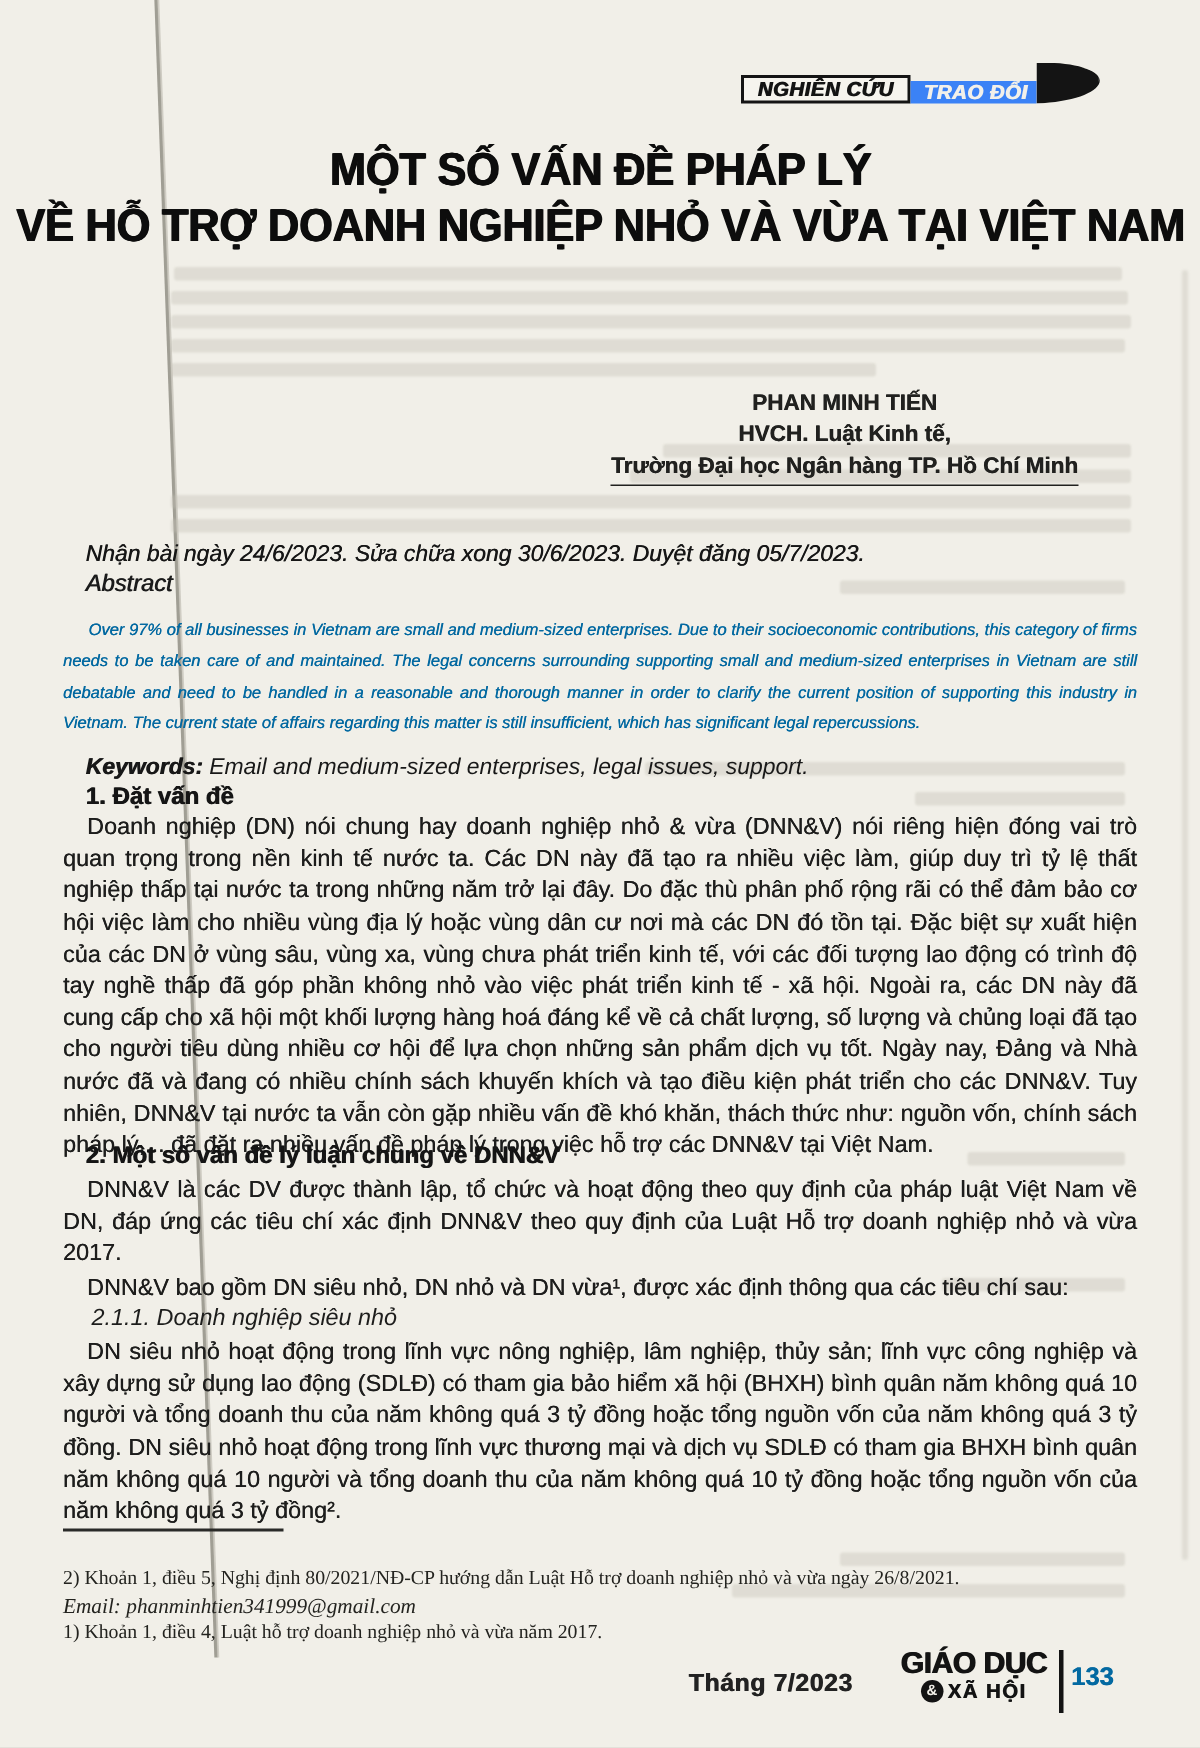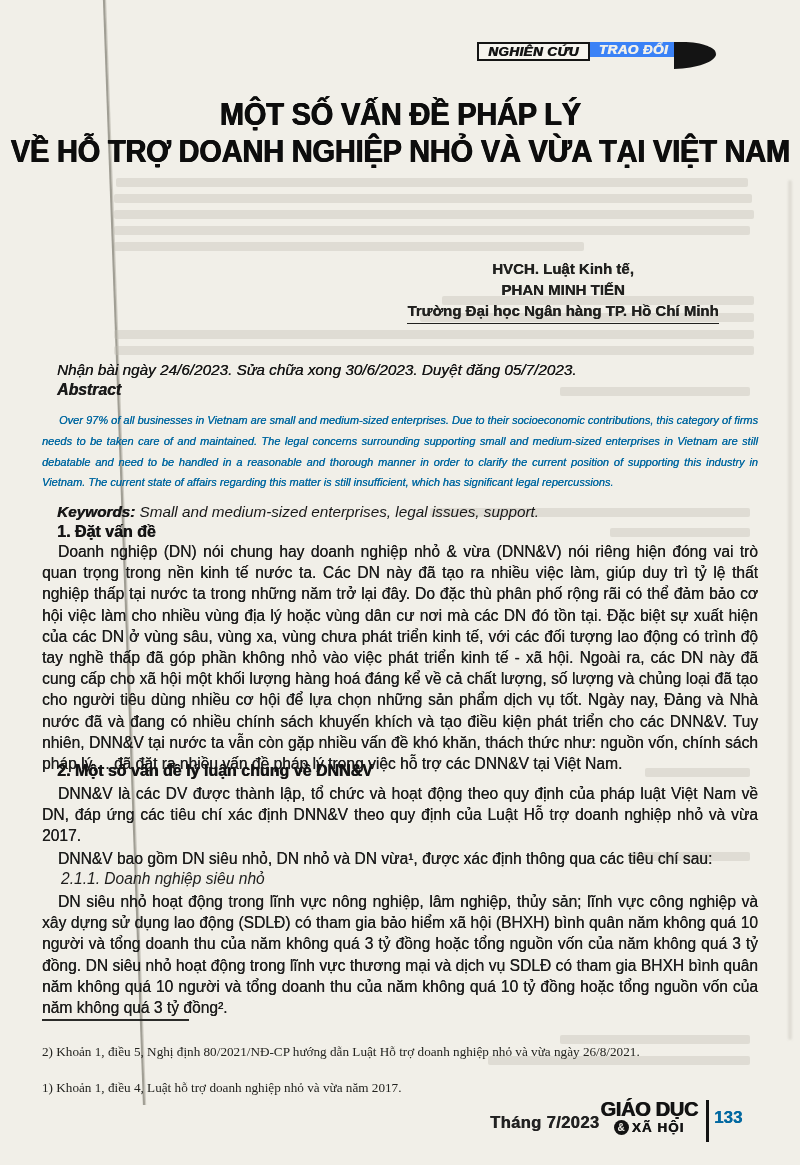--- a/index.html
+++ b/index.html
@@ -3,21 +3,21 @@
 <meta charset="utf-8">
 <style>
   html,body{margin:0;padding:0;background:#d8d6d0;}
   .page{
     position:relative;width:800px;height:1165px;margin:0 auto;
     background:#f1efe8;overflow:hidden;
     font-family:"Liberation Sans", sans-serif;color:#1b1b1b;
   }
   .abs{position:absolute;}
   
-  .badge{top:42px;left:477px;display:flex;align-items:flex-start;height:27px;}
+  .badge{top:42px;left:494px;display:flex;align-items:flex-end;height:27px;}
   .badge-left{
     background:#f6f4ee;border:2.5px solid #141414;display:flex;align-items:center;
     padding:0 9px;font-size:13.5px;font-weight:700;font-style:italic;letter-spacing:.4px;
     color:#141414;text-shadow:.7px 0 0 currentColor;white-space:nowrap;
   }
   .badge-right{
     background:#3b82f6;color:#f2f0ea;display:flex;align-items:center;
     padding:0 6px 0 9px;font-size:13.5px;font-weight:700;font-style:italic;letter-spacing:.4px;
     text-shadow:.7px 0 0 currentColor;white-space:nowrap;
   }
@@ -31,36 +31,36 @@
   }
   
   .ghost{position:absolute;height:9px;background:#c2bfb4;opacity:.38;border-radius:2px;filter:blur(.7px);}
   .ghost.v{width:4px;filter:blur(1px);}
   
   .author{top:258px;left:386px;width:354px;text-align:center;color:#21211f;
     font-weight:700;font-size:15px;line-height:21px;text-shadow:.3px 0 0 currentColor;}
   .author .aff{display:inline-block;border-bottom:1.6px solid #21211f;padding-bottom:2px;}
   
   .meta{top:361px;left:57px;width:660px;font-style:italic;font-size:15.3px;color:#161616;text-shadow:.25px 0 0 currentColor;}
-  .abs-head{top:381px;left:57px;font-style:italic;font-weight:700;font-size:15.8px;text-shadow:.5px 0 0 currentColor;}
+  .abs-head{top:381px;left:57px;font-style:italic;font-weight:400;font-size:15.8px;text-shadow:.5px 0 0 currentColor;}
   .abs-text{top:410px;left:42px;width:716px;font-style:italic;font-size:11px;line-height:20.8px;
     text-align:justify;text-indent:17px;color:#0369a1;text-shadow:.2px 0 0 currentColor;}
   .keywords{top:503px;left:57px;width:700px;font-style:italic;font-size:15.3px;color:#181818;}
   .keywords b{font-weight:700;text-shadow:.45px 0 0 currentColor;}
   
   .h-num{font-weight:700;font-size:16px;color:#151515;text-shadow:.55px 0 0 currentColor;}
   .para{width:716px;left:42px;font-size:15.6px;line-height:21.2px;text-align:justify;
     text-indent:16px;color:#1d1d1c;text-shadow:.18px 0 0 currentColor;}
   .it{font-style:italic;}
   
   .fn-rule{top:1019px;left:42px;width:147px;height:2px;background:#2a2a28;}
   .footnote{left:42px;width:716px;font-family:"Liberation Serif", serif;font-size:13.2px;color:#23231f;}
   .email{top:1063px;left:42px;font-family:"Liberation Serif", serif;font-style:italic;font-size:14.2px;color:#23231f;}
   
-  .f-date{top:1113px;left:490px;font-size:16.5px;font-weight:700;letter-spacing:.4px;color:#222;
+  .f-date{top:1113px;left:459px;font-size:16.5px;font-weight:700;letter-spacing:.4px;color:#222;
     text-shadow:.5px 0 0 currentColor;}
   .f-logo{top:1099px;left:595px;width:108px;text-align:center;color:#131313;}
   .f-logo-top{font-size:20px;font-weight:700;letter-spacing:-.3px;line-height:20px;
     text-shadow:.8px 0 0 currentColor;text-align:center;}
   .f-logo-bottom{display:flex;align-items:center;justify-content:center;gap:3px;margin-top:1px;}
   .amp-circle{display:inline-flex;align-items:center;justify-content:center;width:15px;height:15px;
     border-radius:50%;background:#131313;color:#f1efe8;font-size:10px;font-weight:700;}
   .f-logo-bottom .txt{font-size:13.5px;font-weight:700;letter-spacing:1px;text-shadow:.5px 0 0 currentColor;}
   .f-divider{top:1100px;left:706px;width:2.5px;height:42px;background:#131313;}
   .f-page{top:1108px;left:714px;font-size:17px;font-weight:700;color:#0369a1;text-shadow:.4px 0 0 currentColor;}
@@ -102,46 +102,47 @@
       <path d="M30 3 C40 5 43 9 41 13 C44 9 41 4 30 3 Z" fill="#f1efe8" opacity="0.5"></path>
     </svg>
   </div>
 
   <div class="abs title">
     <div>MỘT SỐ VẤN ĐỀ PHÁP LÝ</div>
     <div>VỀ HỖ TRỢ DOANH NGHIỆP NHỎ VÀ VỪA TẠI VIỆT NAM</div>
   </div>
 
   <div class="abs author">
+    <div>PHAN MINH TIẾN</div>
     <div>HVCH. Luật Kinh tế,</div>
-    <div>PHAN MINH TIẾN</div>
     <div><span class="aff">Trường Đại học Ngân hàng TP. Hồ Chí Minh</span></div>
   </div>
 
   <div class="abs meta">Nhận bài ngày 24/6/2023. Sửa chữa xong 30/6/2023. Duyệt đăng 05/7/2023.</div>
 
   <div class="abs abs-head">Abstract</div>
   <div class="abs abs-text">Over 97% of all businesses in Vietnam are small and medium-sized enterprises. Due to their socioeconomic contributions, this category of firms needs to be taken care of and maintained. The legal concerns surrounding supporting small and medium-sized enterprises in Vietnam are still debatable and need to be handled in a reasonable and thorough manner in order to clarify the current position of supporting this industry in Vietnam. The current state of affairs regarding this matter is still insufficient, which has significant legal repercussions.</div>
 
-  <div class="abs keywords"><b>Keywords:</b><span> Small and medium-sized enterprises, legal issues, support.</span></div>
+  <div class="abs keywords"><b>Keywords:</b><span> Email and medium-sized enterprises, legal issues, support.</span></div>
 
   <div class="abs h-num" style="top:523px;left:57px;">1. Đặt vấn đề</div>
   <div class="abs para" style="top:541px;">Doanh nghiệp (DN) nói chung hay doanh nghiệp nhỏ &amp; vừa (DNN&amp;V) nói riêng hiện đóng vai trò quan trọng trong nền kinh tế nước ta. Các DN này đã tạo ra nhiều việc làm, giúp duy trì tỷ lệ thất nghiệp thấp tại nước ta trong những năm trở lại đây. Do đặc thù phân phố rộng rãi có thể đảm bảo cơ hội việc làm cho nhiều vùng địa lý hoặc vùng dân cư nơi mà các DN đó tồn tại. Đặc biệt sự xuất hiện của các DN ở vùng sâu, vùng xa, vùng chưa phát triển kinh tế, với các đối tượng lao động có trình độ tay nghề thấp đã góp phần không nhỏ vào việc phát triển kinh tế - xã hội. Ngoài ra, các DN này đã cung cấp cho xã hội một khối lượng hàng hoá đáng kể về cả chất lượng, số lượng và chủng loại đã tạo cho người tiêu dùng nhiều cơ hội để lựa chọn những sản phẩm dịch vụ tốt. Ngày nay, Đảng và Nhà nước đã và đang có nhiều chính sách khuyến khích và tạo điều kiện phát triển cho các DNN&amp;V. Tuy nhiên, DNN&amp;V tại nước ta vẫn còn gặp nhiều vấn đề khó khăn, thách thức như: nguồn vốn, chính sách pháp lý,... đã đặt ra nhiều vấn đề pháp lý trong việc hỗ trợ các DNN&amp;V tại Việt Nam.</div>
 
   <div class="abs h-num" style="top:762px;left:57px;">2. Một số vấn đề lý luận chung về DNN&amp;V</div>
   <div class="abs para" style="top:783px;">DNN&amp;V là các DV được thành lập, tổ chức và hoạt động theo quy định của pháp luật Việt Nam về DN, đáp ứng các tiêu chí xác định DNN&amp;V theo quy định của Luật Hỗ trợ doanh nghiệp nhỏ và vừa 2017.</div>
 
   <div class="abs para" style="top:848px;">DNN&amp;V bao gồm DN siêu nhỏ, DN nhỏ và DN vừa¹, được xác định thông qua các tiêu chí sau:</div>
 
   <div class="abs it" style="top:870px;left:61px;font-size:15.6px;color:#1d1d1c;">2.1.1. Doanh nghiệp siêu nhỏ</div>
   <div class="abs para" style="top:891px;">DN siêu nhỏ hoạt động trong lĩnh vực nông nghiệp, lâm nghiệp, thủy sản; lĩnh vực công nghiệp và xây dựng sử dụng lao động (SDLĐ) có tham gia bảo hiểm xã hội (BHXH) bình quân năm không quá 10 người và tổng doanh thu của năm không quá 3 tỷ đồng hoặc tổng nguồn vốn của năm không quá 3 tỷ đồng. DN siêu nhỏ hoạt động trong lĩnh vực thương mại và dịch vụ SDLĐ có tham gia BHXH bình quân năm không quá 10 người và tổng doanh thu của năm không quá 10 tỷ đồng hoặc tổng nguồn vốn của năm không quá 3 tỷ đồng².</div>
 
   <div class="abs fn-rule"></div>
   <div class="abs footnote" style="top:1080px;">1) Khoản 1, điều 4, Luật hỗ trợ doanh nghiệp nhỏ và vừa năm 2017.</div>
   <div class="abs footnote" style="top:1044px;">2) Khoản 1, điều 5, Nghị định 80/2021/NĐ-CP hướng dẫn Luật Hỗ trợ doanh nghiệp nhỏ và vừa ngày 26/8/2021.</div>
+  <div class="abs email">Email: phanminhtien341999@gmail.com</div>
 
   <div class="abs f-date">Tháng 7/2023</div>
   <div class="abs f-logo">
     <div class="f-logo-top">GIÁO DỤC</div>
     <div class="f-logo-bottom">
       <span class="amp-circle">&amp;</span>
       <span class="txt">XÃ HỘI</span>
     </div>
   </div>
   <div class="abs f-divider"></div>

